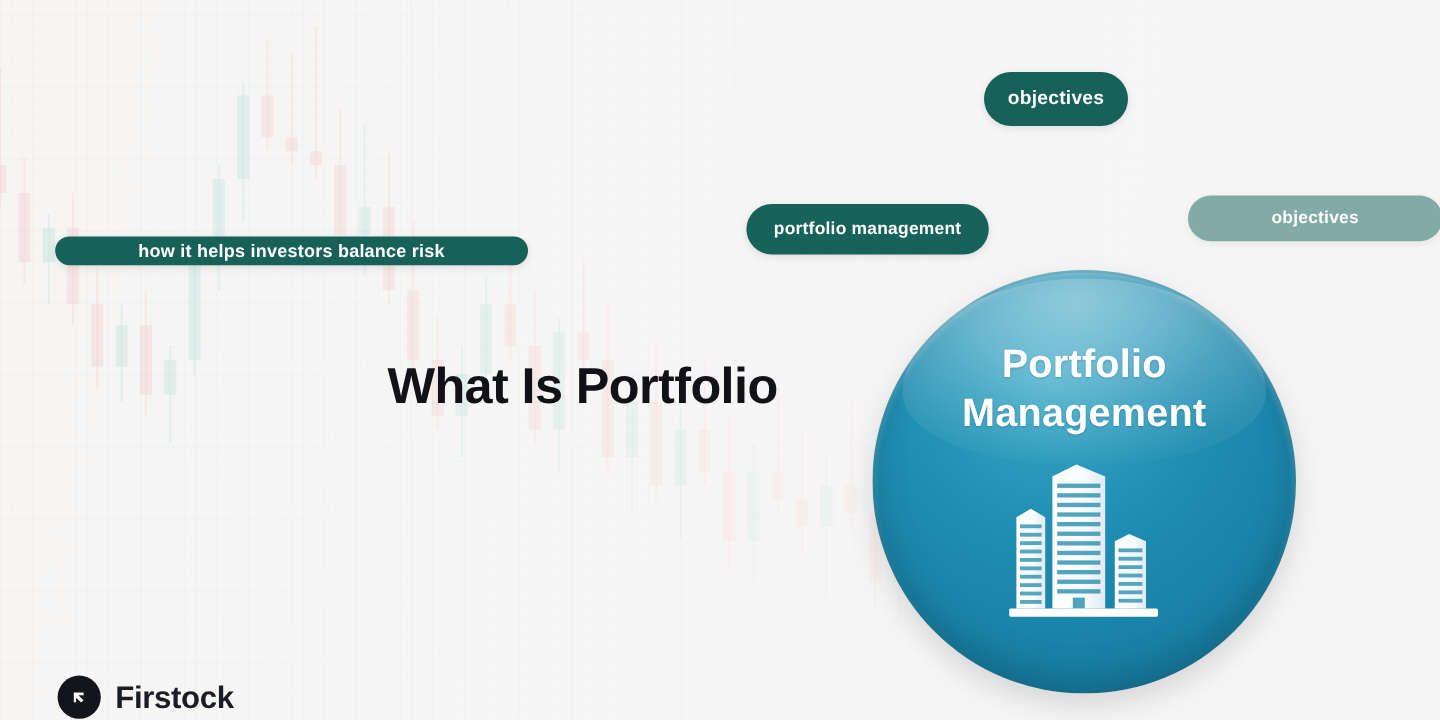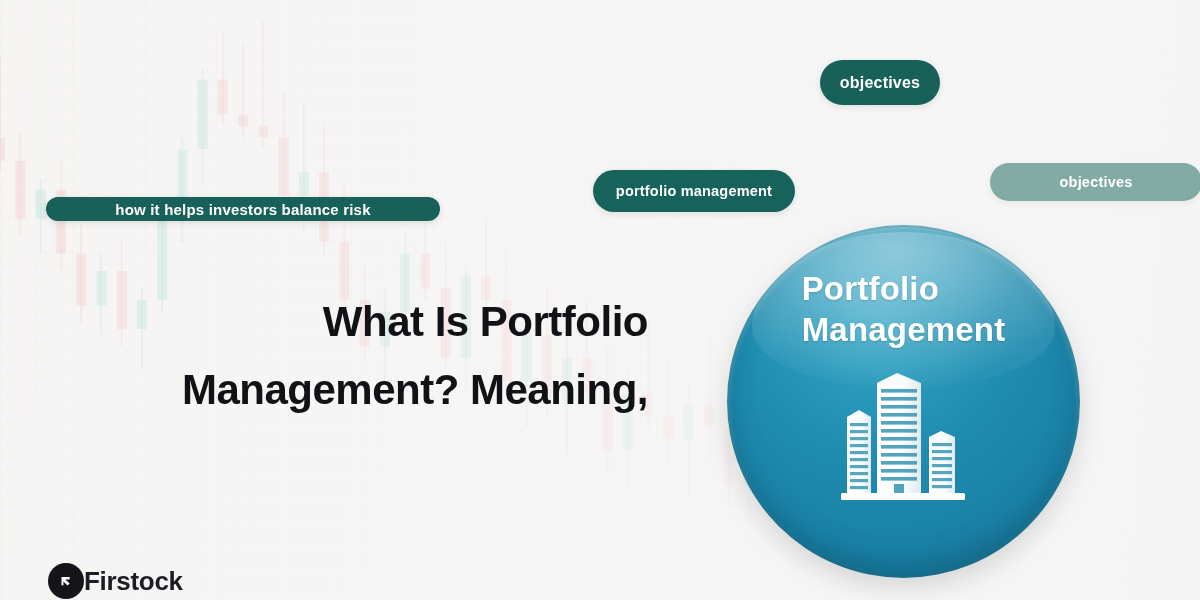--- a/index.html
+++ b/index.html
@@ -69,21 +69,21 @@
     text-align: right;
   }
 
   #pill-risk {
     left: 46px; top: 197px;
     width: 394px; height: 24px;
     background: #176159;
     font-size: 15px;
   }
   #pill-portfolio {
-    left: 593px; top: 170px;
+    left: 622px; top: 170px;
     width: 202px; height: 42px;
     background: #17625a;
     font-size: 14.5px;
   }
   #pill-objectives {
     left: 820px; top: 60px;
     width: 120px; height: 45px;
     background: #176159;
     font-size: 16px;
   }
@@ -107,21 +107,21 @@
     letter-spacing: -0.5px;
   }
   #headline .hl-line { display: block; text-align: right; }
 
   
   #brand {
     position: absolute;
     left: 48px; top: 563px;
     display: flex;
     align-items: center;
-    gap: 0;
+    gap: 12px;
   }
   #brand-mark {
     width: 36px; height: 36px;
     border-radius: 50%;
     background: #14151b;
     display: flex;
     align-items: center;
     justify-content: center;
     flex: 0 0 auto;
   }
@@ -154,21 +154,22 @@
   #hero-gloss {
     position: absolute;
     left: 7%; top: 2%;
     width: 86%; height: 44%;
     border-radius: 50% 50% 46% 46% / 62% 62% 38% 38%;
     background: linear-gradient(to bottom, rgba(255,255,255,0.22), rgba(255,255,255,0.02));
     pointer-events: none;
   }
   #hero-title {
     position: relative;
-    margin-top: 44px;
+    margin-top: 58px;
+    text-align: center;
     color: #ffffff;
     font-size: 33px;
     font-weight: 700;
     line-height: 1.24;
     text-shadow: 0 1px 2px rgba(0,0,0,0.18);
     letter-spacing: 0.2px;
   }
   #hero-title .ht-line { display: block; }
   #buildings-icon {
     position: relative;
@@ -278,21 +279,20 @@
   <div class="pill" id="pill-objectives">
     <span>objectives</span>
   </div>
 
   <div class="pill" id="pill-performance">
     <span>objectives</span>
   </div>
 
   <h1 id="headline">
     <span class="hl-line">What Is Portfolio</span>
-    <span class="hl-line">Management? Meaning,</span>
   </h1>
 
   <div id="brand">
     <span id="brand-mark">
       <svg width="20" height="20" viewBox="0 0 24 24" aria-hidden="true">
         <path d="M6.6 7.2 H16.4 V10.1 H11.2 L16.4 15.0 L13.9 17.4 L8.9 12.6 V17.0 H6.6 Z" fill="#ffffff"></path>
       </svg>
     </span>
     <span id="brand-name">Firstock</span>
   </div>

